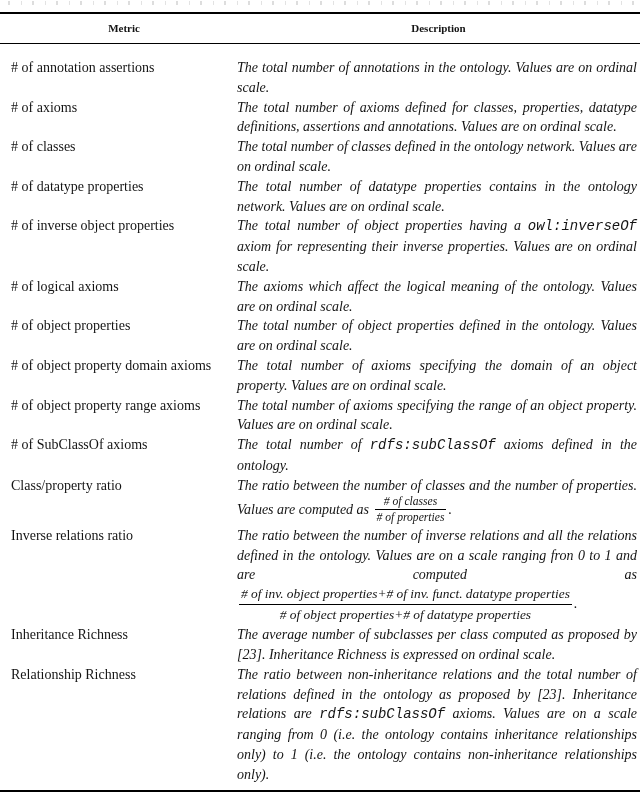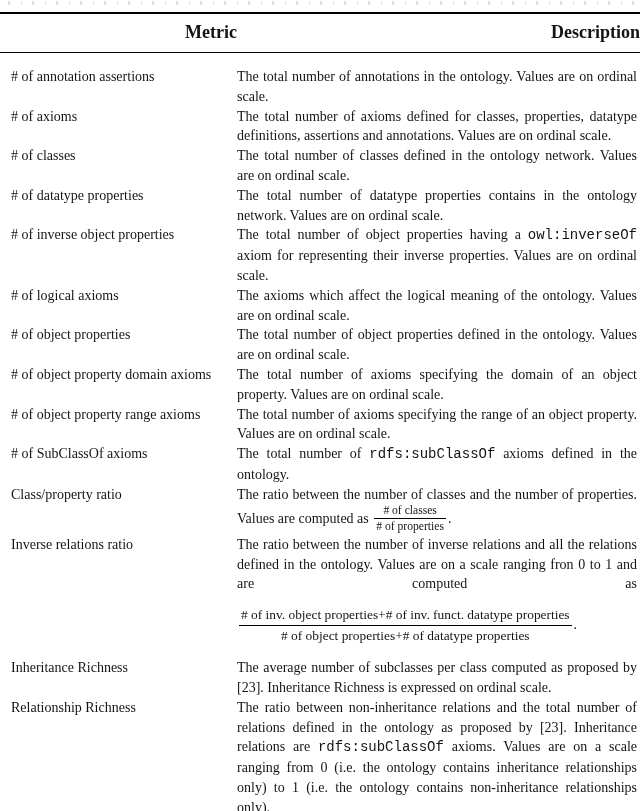--- a/index.html
+++ b/index.html
@@ -30,45 +30,46 @@
     width: 100%;
     border-collapse: collapse;
     table-layout: fixed;
     margin-top: 7px;
     border-top: 2.4px solid #000;
     border-bottom: 2.4px solid #000;
   }
   col.c1 { width: 237px; }
   col.c2 { width: 403px; }
   thead th {
-    text-align: right;
-    font-size: 18px;
+    text-align: center;
+    font-size: 11px;
     font-weight: bold;
     padding: 8px 0 9px 0;
     border-bottom: 1.5px solid #000;
   }
   th.metric-h { padding-left: 11px; }
   tbody td {
     vertical-align: top;
     font-size: 14px;
     line-height: 19.8px;
     padding: 0;
   }
   tbody tr:first-child td { padding-top: 14px; }
-  tbody tr:last-child td { padding-bottom: 14px; }
+  tbody tr:last-child td { padding-bottom: 6px; }
   td.metric {
     padding-left: 11px;
     padding-right: 16px;
     text-align: justify;
     hyphens: manual;
   }
   td.desc {
     padding-right: 3px;
     text-align: justify;
     hyphens: manual;
+    font-style: italic;
   }
   .mono {
     font-family: "Liberation Mono", monospace;
     font-size: 14px;
   }
   .frac {
     display: inline-block;
     vertical-align: middle;
     text-align: center;
     font-size: 11.6px;
@@ -83,21 +84,21 @@
     white-space: nowrap;
   }
   .frac .den {
     display: block;
     padding: 1px 2px 0 2px;
     white-space: nowrap;
   }
   .frac.display {
     font-size: 13.4px;
     line-height: 1.3;
-    margin: 13px 2px;
+    margin: 1px 2px;
   }
 </style>
 </head>
 <body>
 
 <div class="page">
   <div class="caption-strip"></div>
   <table class="metrics">
     <colgroup>
       <col class="c1">

